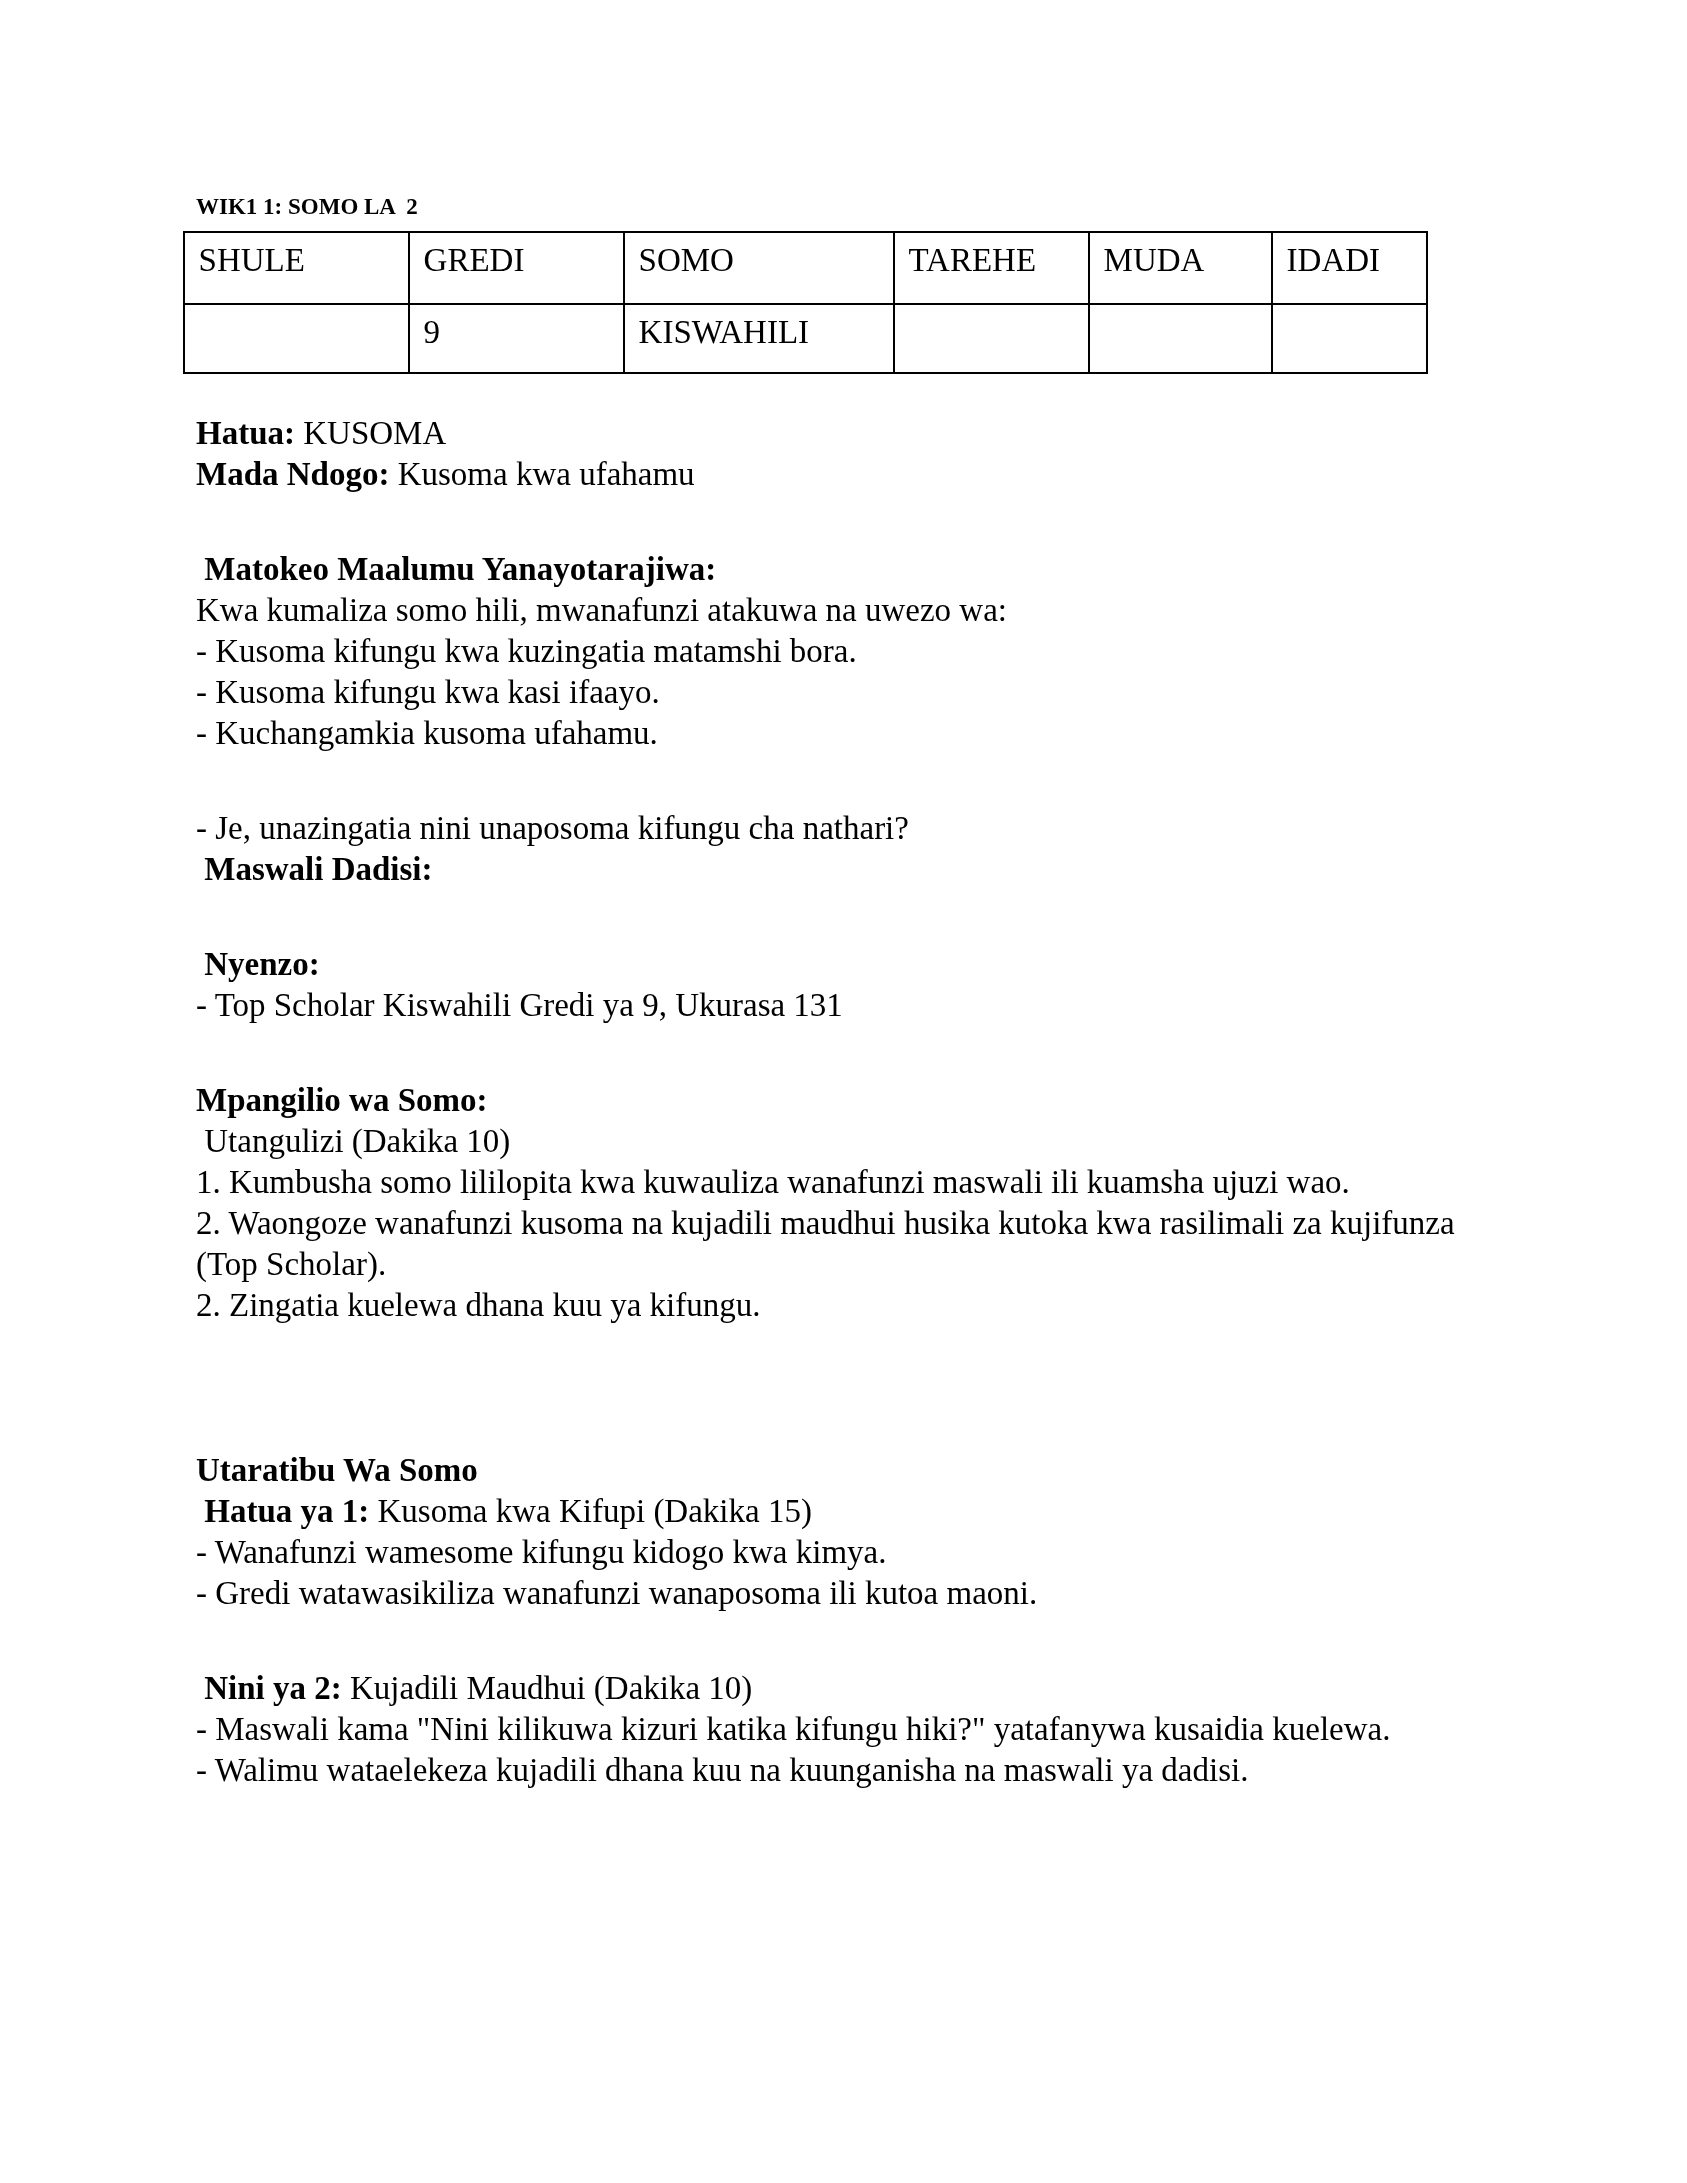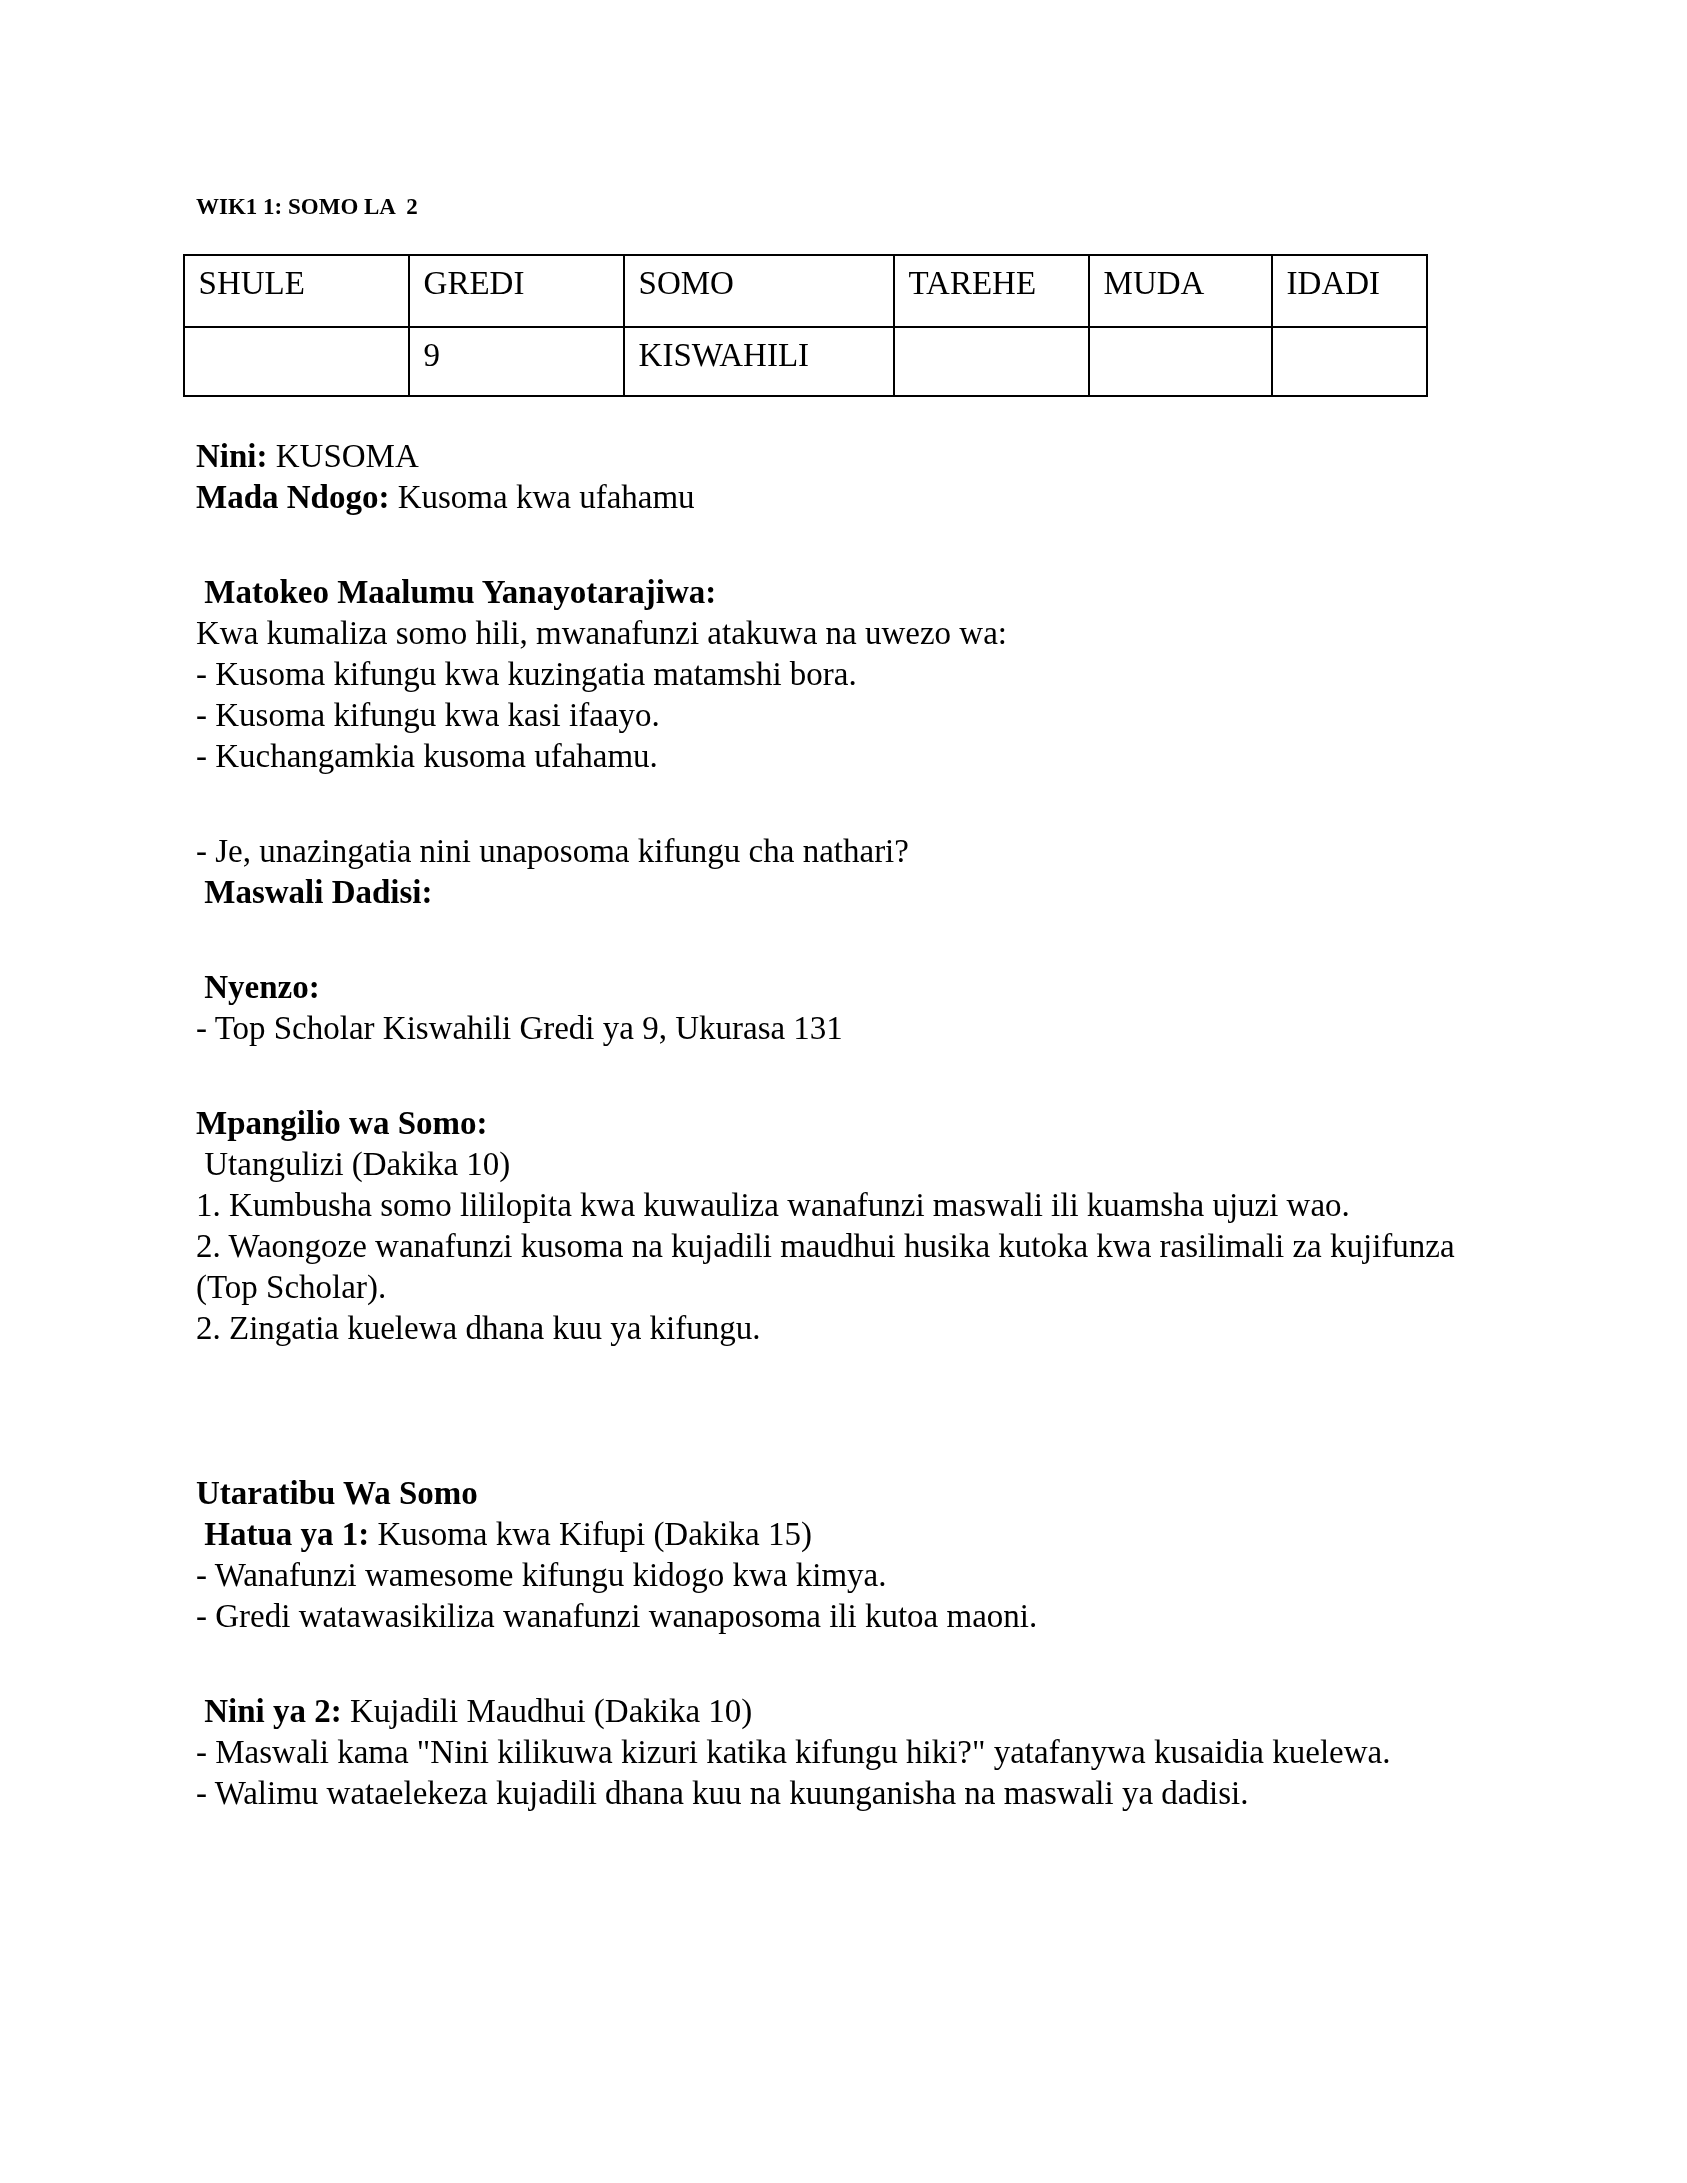--- a/index.html
+++ b/index.html
@@ -11,21 +11,21 @@
   .page { position:relative; width:1687px; height:2183px; overflow:hidden; background:#fff; }
   .content { box-sizing:border-box; padding:185px 196px 0 196px; }
 
   .title {
     font-size:23px; line-height:44px; font-weight:bold;
     margin:0; white-space:pre-wrap;
   }
 
   table.info {
     border-collapse:collapse; table-layout:fixed;
-    margin-top:25px; margin-left:-12.6px;
+    margin-top:2px; margin-left:-12.6px;
     width:1243px;
   }
   table.info th, table.info td {
     border:2.6px solid #000;
     font-size:33px; line-height:38px; font-weight:normal;
     text-align:left; vertical-align:top;
     padding:8px 5.3px 0 13.2px;
     overflow:hidden; white-space:pre-wrap;
   }
   table.info tr.hdr  th { height:62px; }
@@ -73,21 +73,21 @@
         <td>KISWAHILI</td>
         <td></td>
         <td></td>
         <td></td>
       </tr>
     </tbody>
       </table>
 
     <div class="sp59"></div>
 
-    <p class="line"><span class="b">Nini:</span><span> KUSOMA</span></p>
+    <p class="line"><span class="b">Hatua:</span><span> KUSOMA</span></p>
     <p class="line"><span class="b">Mada Ndogo:</span><span> Kusoma kwa ufahamu</span></p>
 
     <div class="sp82"></div>
 
     <p class="line"><span class="b"> Matokeo Maalumu Yanayotarajiwa:</span><span></span></p>
     <p class="line"><span class="b"></span><span>Kwa kumaliza somo hili, mwanafunzi atakuwa na uwezo wa:</span></p>
     <p class="line"><span class="b"></span><span>- Kusoma kifungu kwa kuzingatia matamshi bora.</span></p>
     <p class="line"><span class="b"></span><span>- Kusoma kifungu kwa kasi ifaayo.</span></p>
     <p class="line"><span class="b"></span><span>- Kuchangamkia kusoma ufahamu.</span></p>
 

